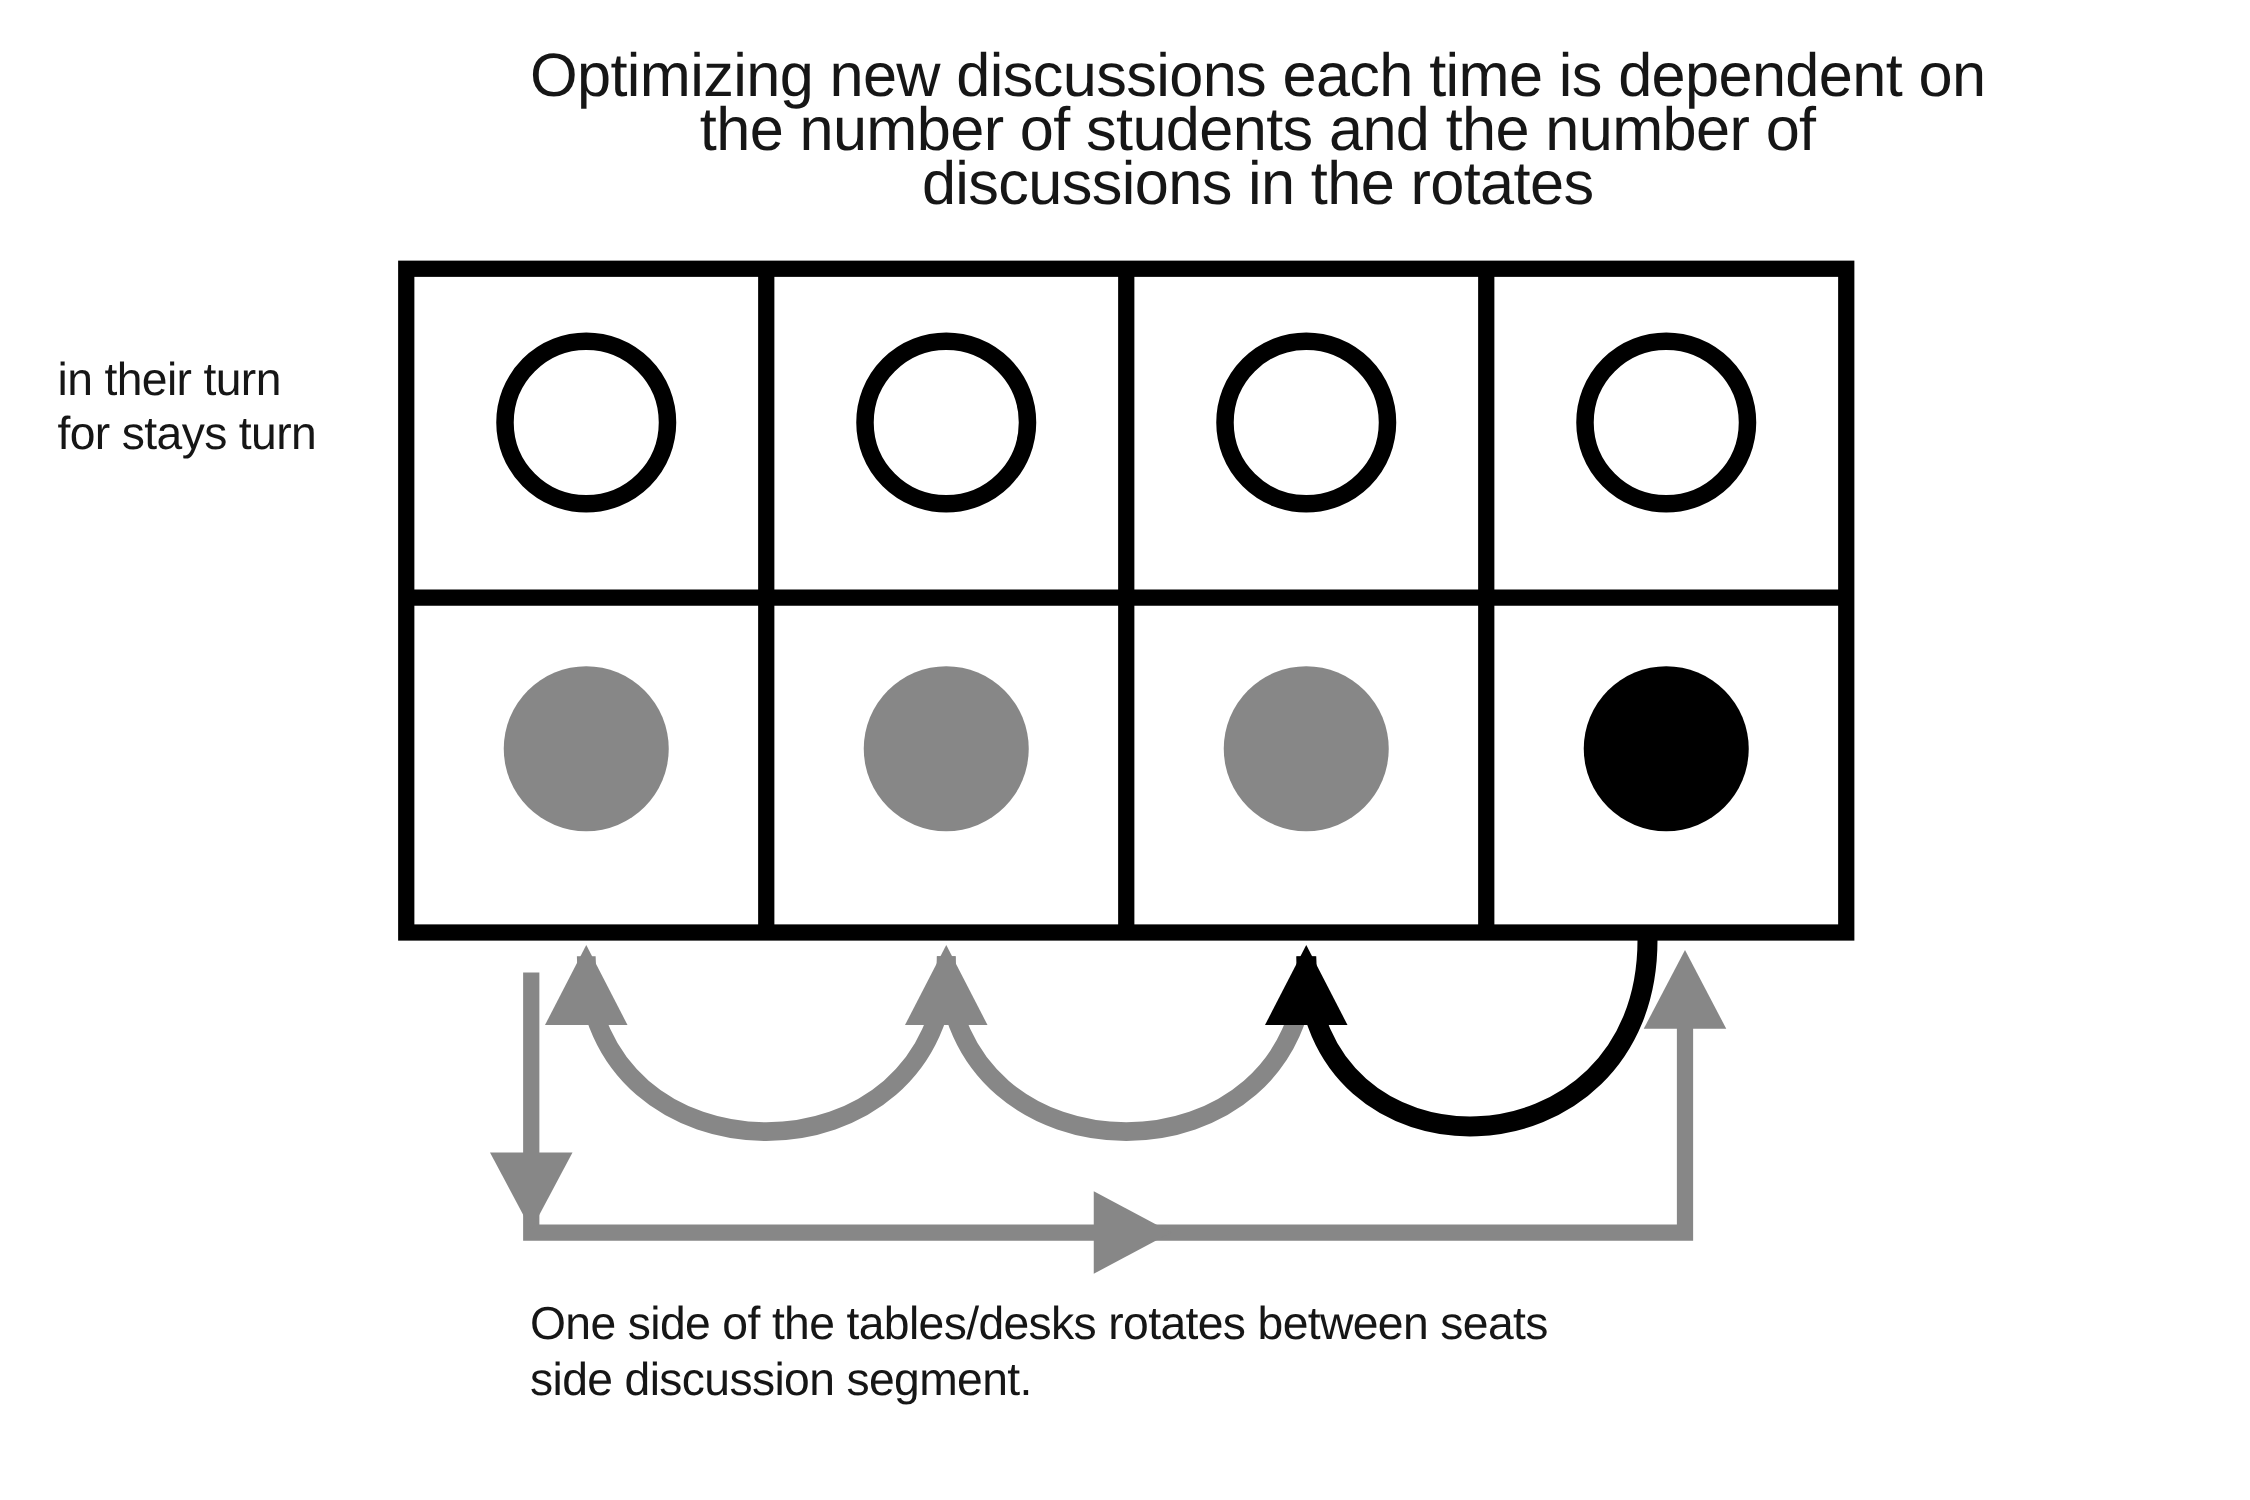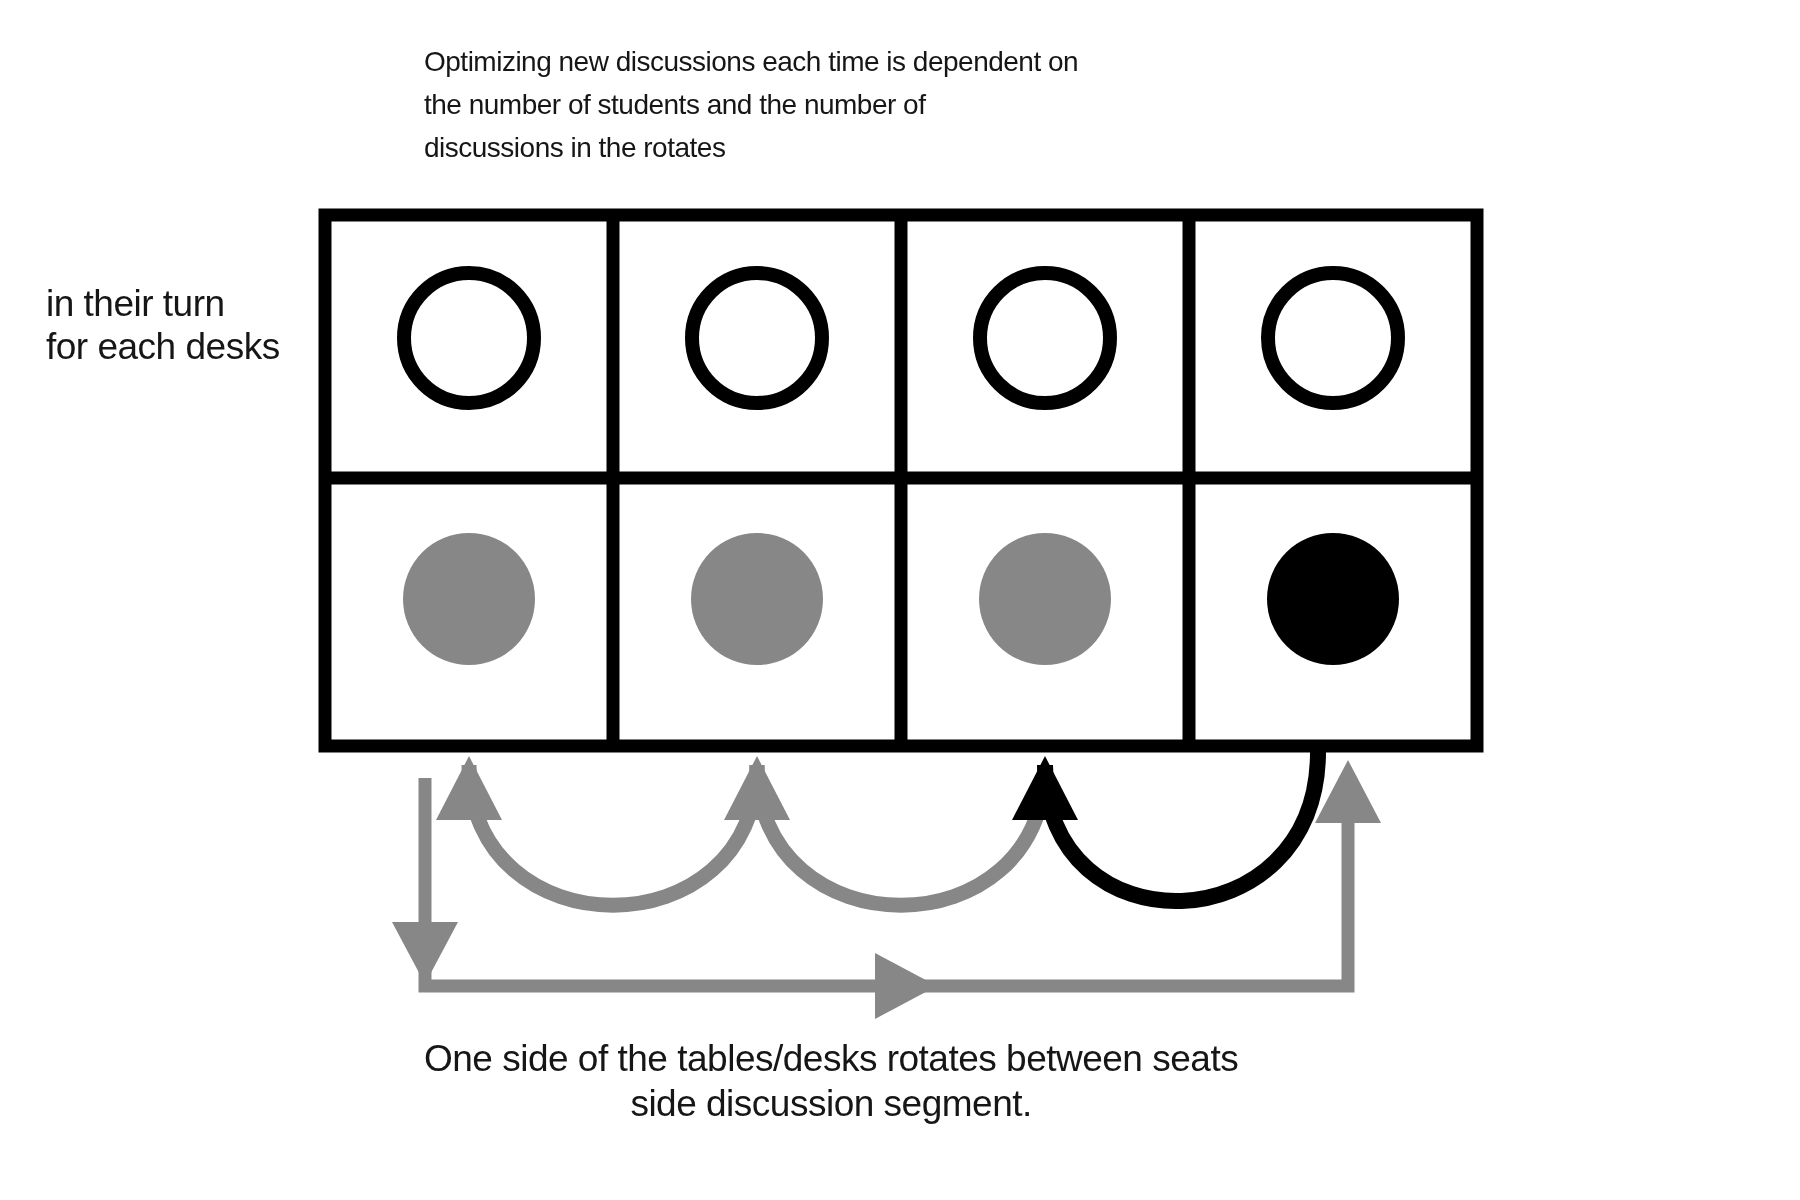--- a/index.html
+++ b/index.html
@@ -21,35 +21,35 @@
   }
   .caption {
     position: absolute;
     color: var(--text);
     letter-spacing: -0.5px;
     white-space: nowrap;
   }
   .caption-top {
     left: 424px;
     top: 40px;
-    font-size: 28px;
+    font-size: 49px;
     line-height: 43px;
+    text-align: center;
   }
   .caption-left {
     left: 46px;
     top: 282px;
     font-size: 37px;
     line-height: 43px;
   }
   .caption-bottom {
     left: 424px;
     top: 1036px;
     font-size: 37px;
     line-height: 45px;
-    text-align: center;
   }
   svg.diagram {
     position: absolute;
     left: 0;
     top: 0;
     width: 1800px;
     height: 1200px;
   }
   .grid-line {
     stroke: var(--black);
@@ -80,21 +80,21 @@
 <div class="canvas">
 
   <div class="caption caption-top">
     <div>Optimizing new discussions each time is dependent on</div>
     <div>the number of students and the number of</div>
     <div>discussions in the rotates</div>
   </div>
 
   <div class="caption caption-left">
     <div>in their turn</div>
-    <div>for each desks</div>
+    <div>for stays turn</div>
   </div>
 
   <div class="caption caption-bottom">
     <div>One side of the tables/desks rotates between seats</div>
     <div>side discussion segment.</div>
   </div>
 
   <svg class="diagram" viewBox="0 0 1800 1200">
 
     <g>

